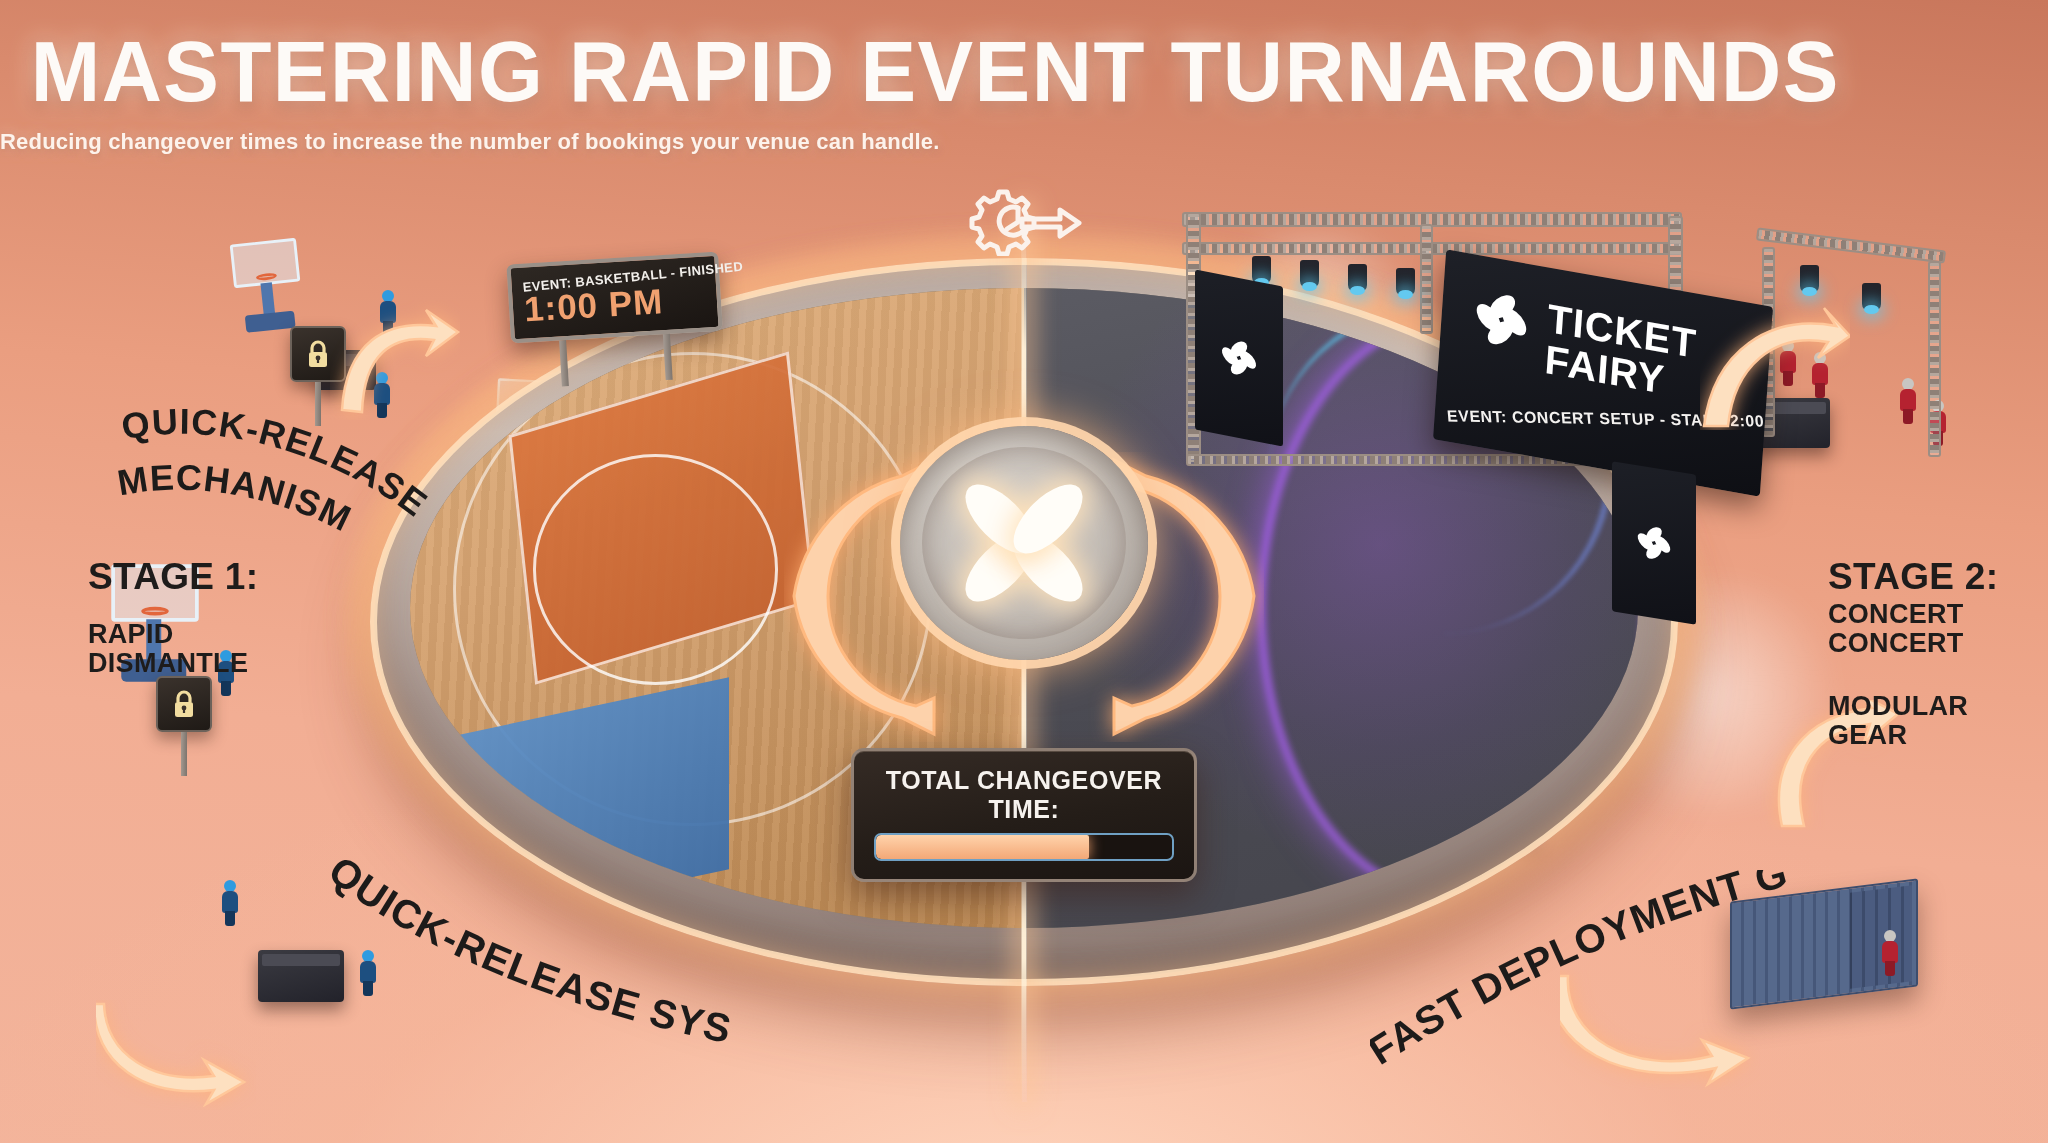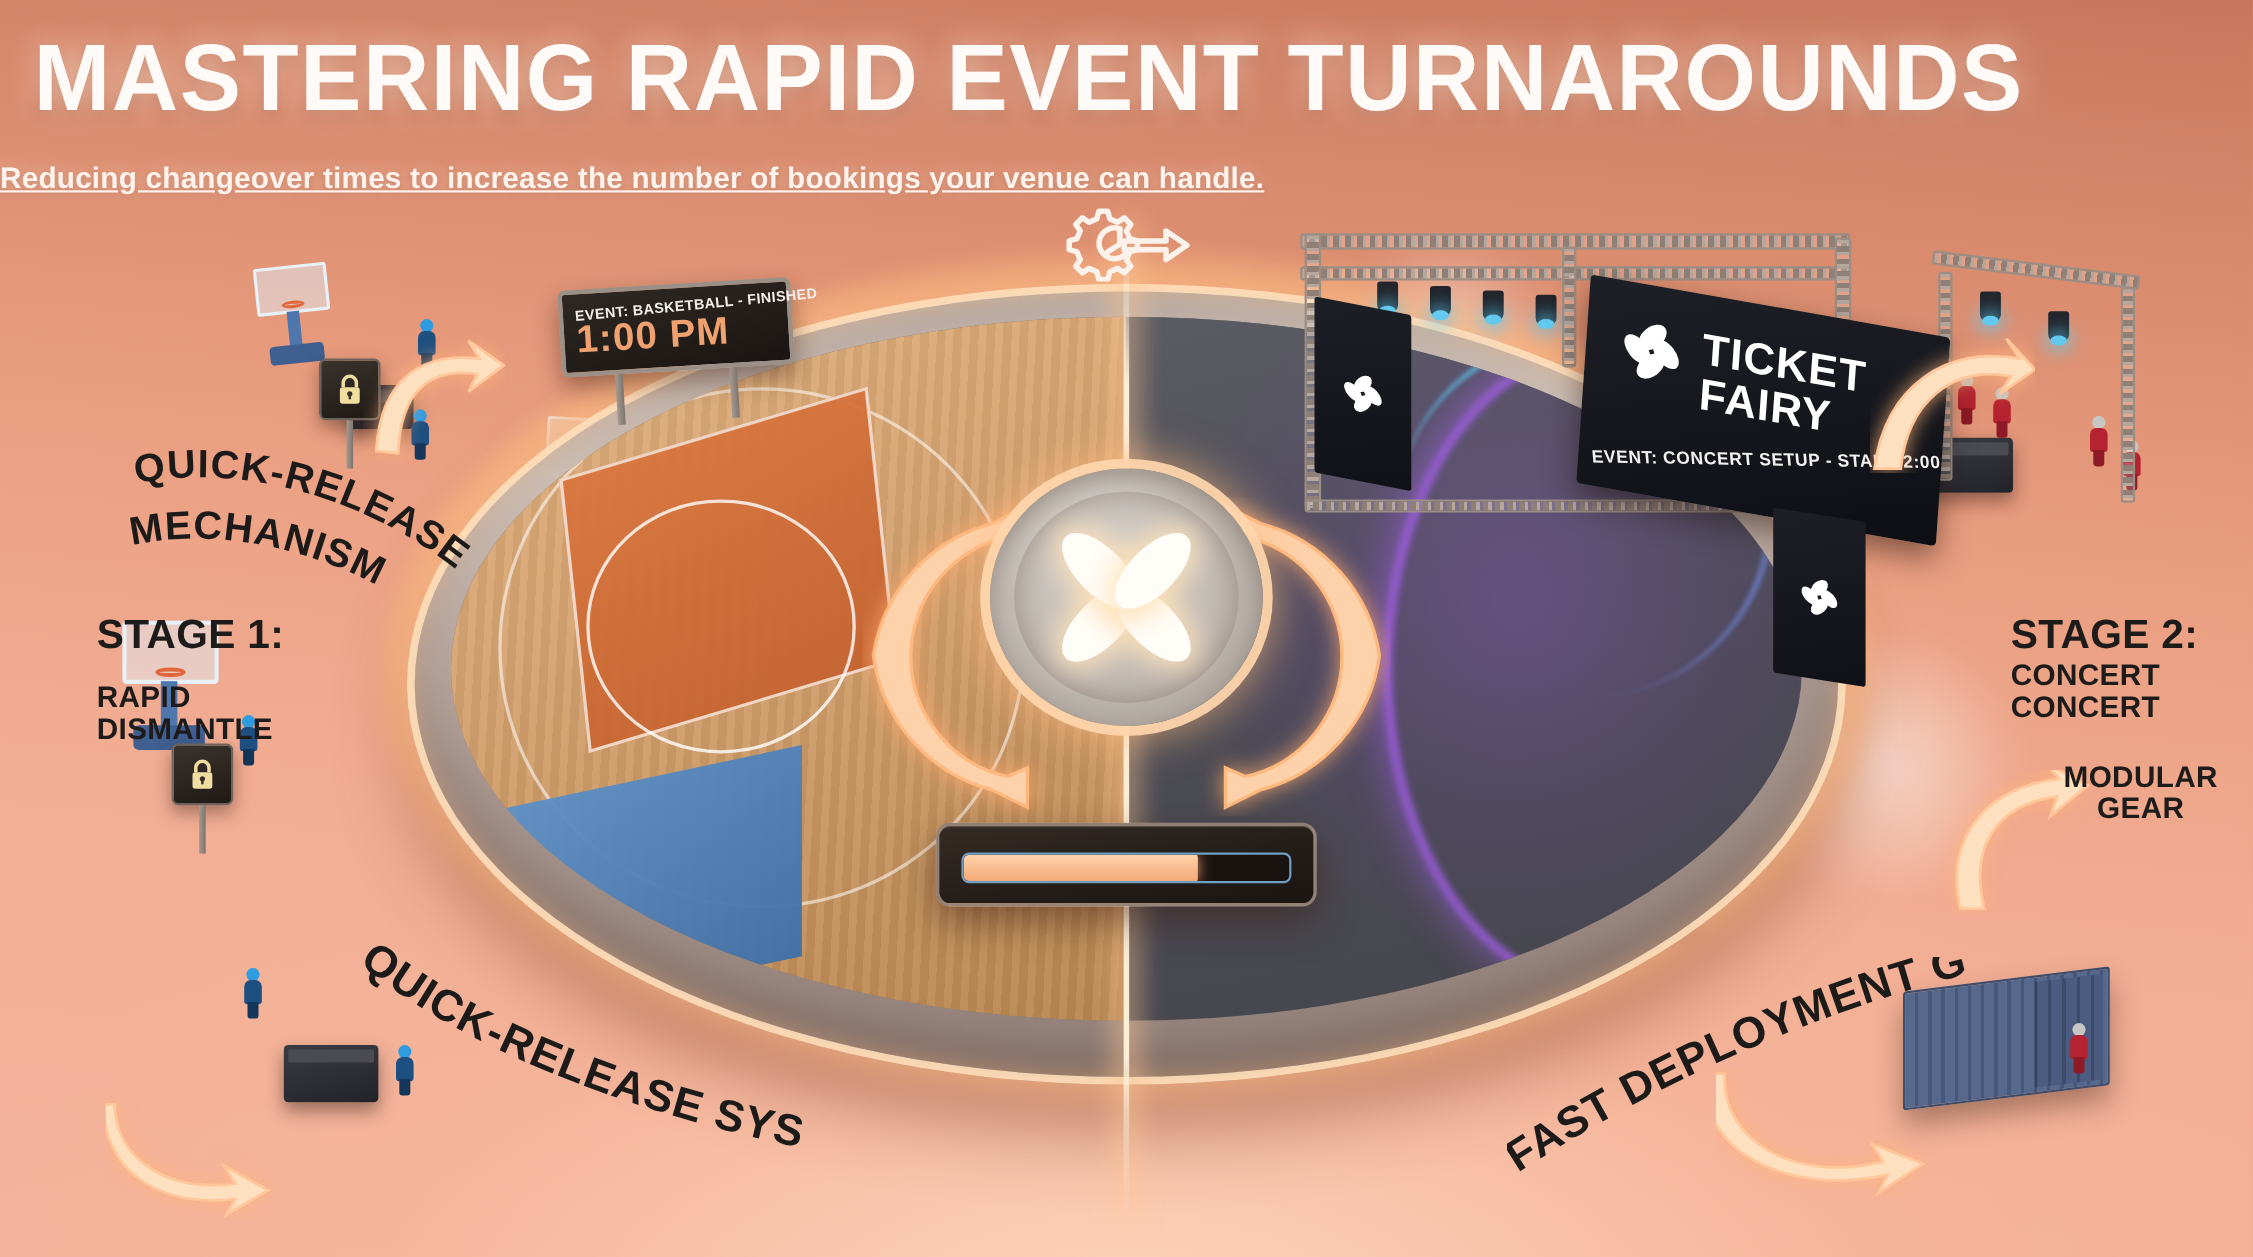--- a/index.html
+++ b/index.html
@@ -22,25 +22,24 @@
   
   .header { position:absolute; top:0; left:0; width:100%; text-align:left; z-index:40; }
   .title {
     margin-top:22px;
     font-size:86px; font-weight:bold; letter-spacing:1.5px;
     color:#fdfaf7;
     text-shadow:0 0 26px rgba(255,228,208,.75), 0 5px 16px rgba(120,50,30,.42);
     transform:scaleX(.97);
   }
   .subtitle {
-    margin-top:26px;
-    font-size:27px; font-weight:bold; letter-spacing:.2px;
+    margin-top:8px;
+    font-size:22px; font-weight:bold; letter-spacing:.2px;
     color:#fdf3ec;
     text-shadow:0 0 14px rgba(255,225,205,.6), 0 2px 7px rgba(120,50,30,.35);
-    text-decoration:underline;
   }
 
   
   .disc-wrap { position:absolute; left:50%; top:262px; transform:translateX(-50%); width:1300px; height:720px; z-index:10; }
   .disc-glow {
     position:absolute; inset:-28px;
     border-radius:50%;
     background:radial-gradient(ellipse at 50% 55%, rgba(255,205,165,.0) 58%, rgba(255,186,130,.55) 72%, rgba(255,170,110,0) 86%);
     filter:blur(10px);
   }
@@ -657,20 +656,21 @@
       <div class="sb-top">EVENT: BASKETBALL - FINISHED</div>
       <div class="sb-time">1:00 PM</div>
     </div>
     <div class="sb-legs">
       <i style="left:48px;"></i>
         <i style="left:152px;"></i>
     </div>
   </div>
 
   <div class="timer-panel">
+    <div class="timer-label">TOTAL CHANGEOVER TIME:</div>
     <div class="timer-bar">
       <div class="timer-fill" id="timer-fill" style="width: 72%;"></div>
     </div>
   </div>
 
   <div class="lock-badge" style="left:290px; top:326px;">
     <div class="lb-panel">
       <svg width="28" height="30" viewBox="0 0 28 30">
         <path d="M8 13 V9 a6 6 0 0 1 12 0 v4" fill="none" stroke="#f2dda0" stroke-width="3.2"></path>
         <rect x="5" y="13" width="18" height="15" rx="2.5" fill="#f2dda0"></rect>
@@ -743,21 +743,21 @@
   </svg>
 
   <div class="lbl big" style="left:1828px; top:558px;">
     <div>STAGE 2:</div>
   </div>
   <div class="lbl small" style="left:1828px; top:600px;">
     <div>CONCERT</div>
     <div>CONCERT</div>
   </div>
 
-  <div class="lbl small" style="left:1876px; top:692px;text-align:center;">
+  <div class="lbl small" style="left:1828px; top:692px;">
     <div>MODULAR</div>
     <div>GEAR</div>
   </div>
 
   <svg class="curve-text" style="left:1370px; top:870px; width:470px; height:230px;" viewBox="0 0 470 230">
     <defs>
         <path id="arcFDG" d="M10 196 C100 138 244 58 432 12"></path>
       </defs>
     <text font-size="40" letter-spacing="1"><textPath href="#arcFDG" id="fdg1">FAST DEPLOYMENT GEAR</textPath></text>
   </svg>

